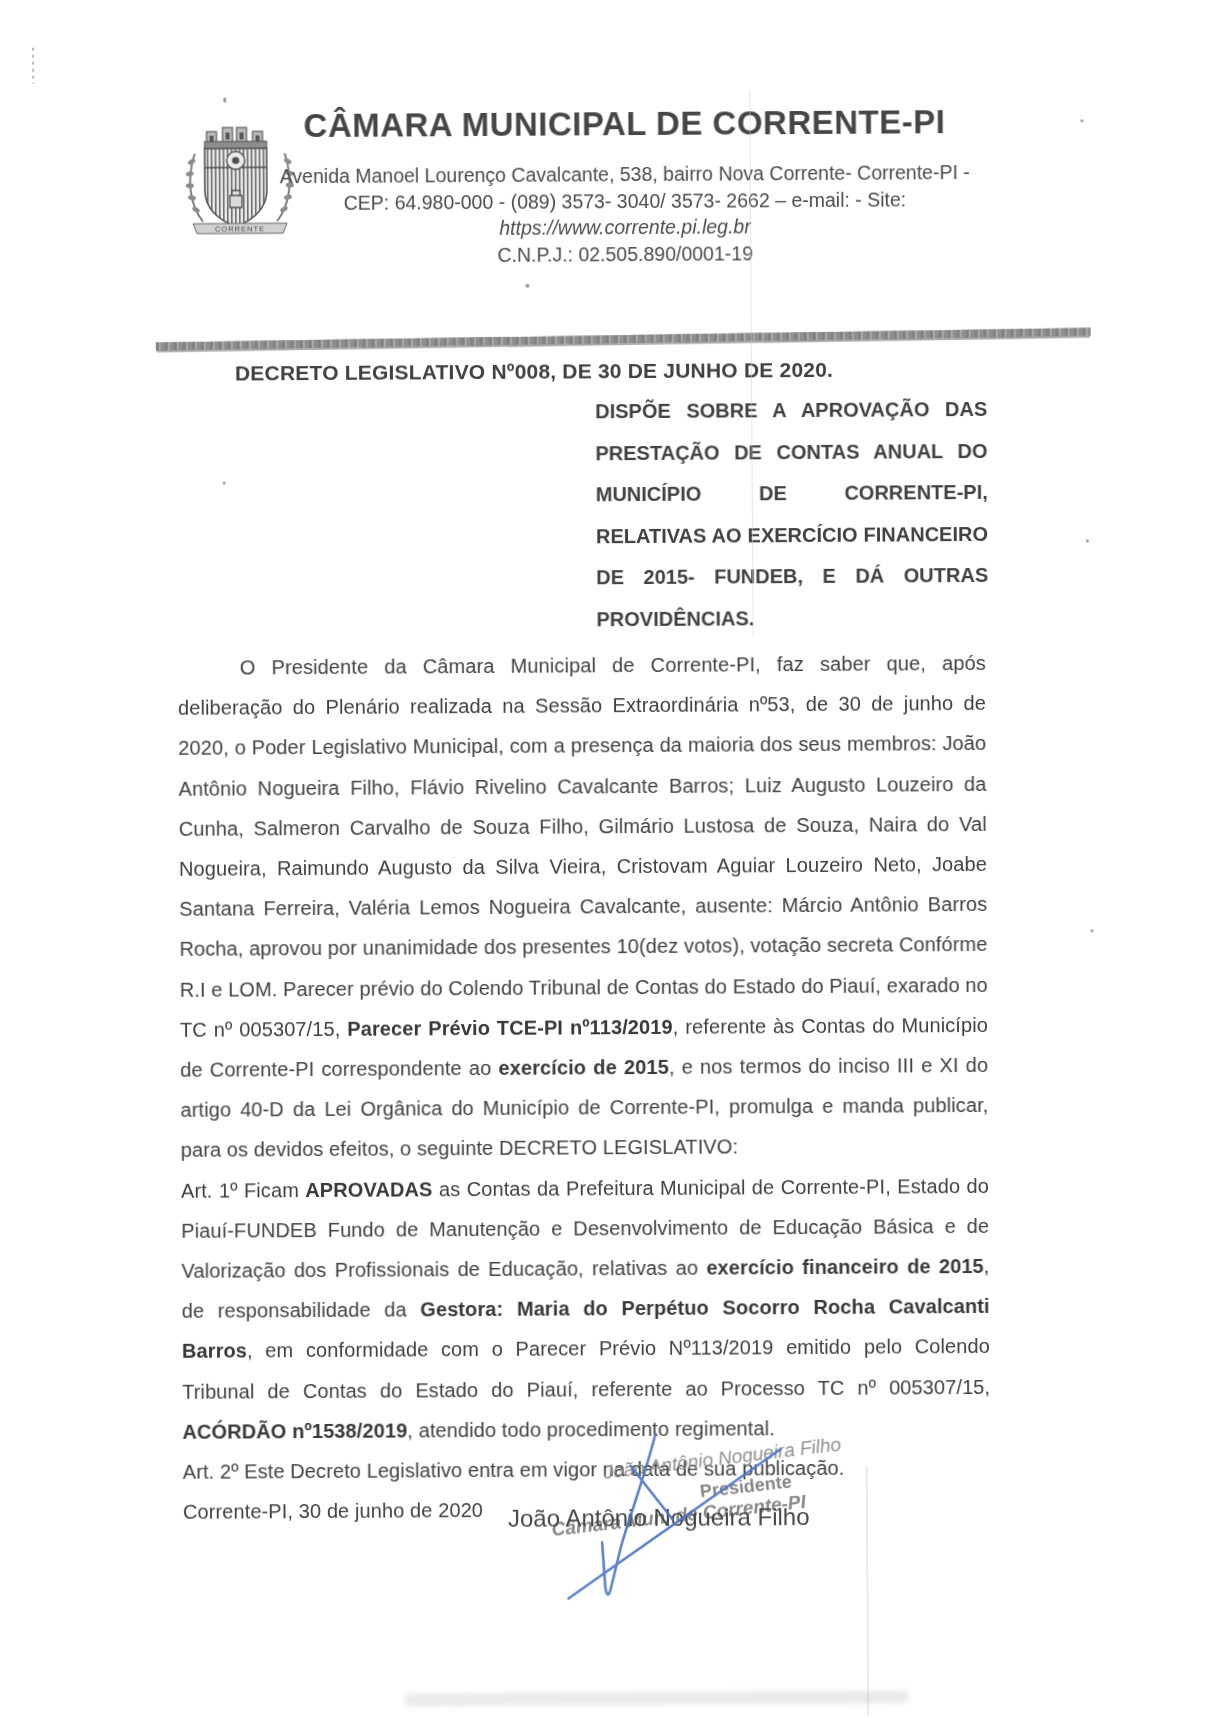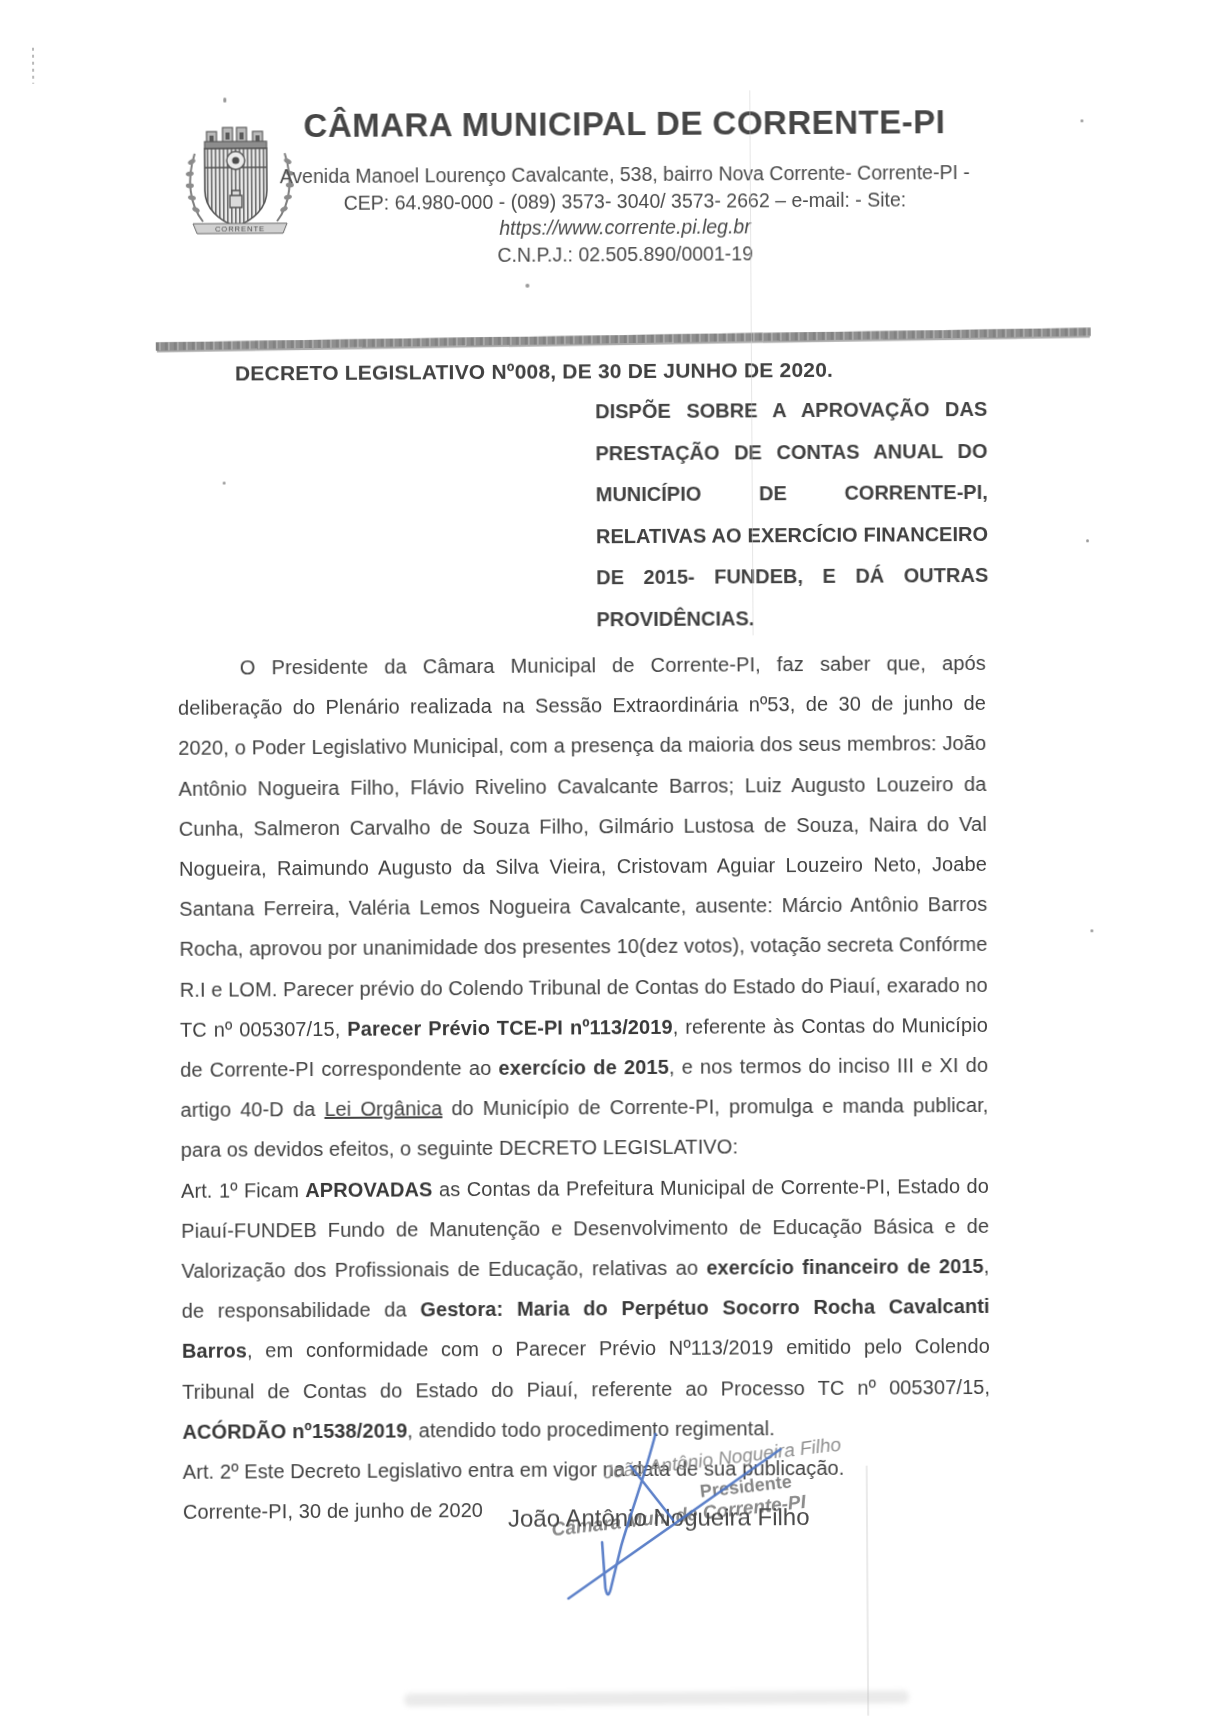--- a/index.html
+++ b/index.html
@@ -50,21 +50,21 @@
   }
   
   .body-text{
     position:absolute;left:180px;top:646px;width:808px;
     font-size:20px;line-height:40.2px;text-align:justify;
     color:#424242;letter-spacing:0.1px;
   }
   .body-text p{margin:0;}
   .body-text p.indent{text-indent:62px;}
   .body-text .b{font-weight:700;color:#3a3a3a;}
-  .body-text .u{text-decoration:underline;}
+  .body-text .u{}
   .dateline{margin:0;text-align:left;}
   
   .stamp{
     position:absolute;color:#8f8f8f;font-style:italic;
     white-space:nowrap;z-index:1;
   }
   .stamp-1{left:600px;top:1449px;font-size:19px;transform:rotate(-6.5deg);}
   .stamp-2{left:697px;top:1478px;font-size:18px;transform:rotate(-6deg);font-style:normal;font-weight:700;color:#858585;}
   .stamp-3{left:548px;top:1506px;font-size:19px;transform:rotate(-6deg);font-weight:700;color:#8a8a8a;}
   .printed-name{

